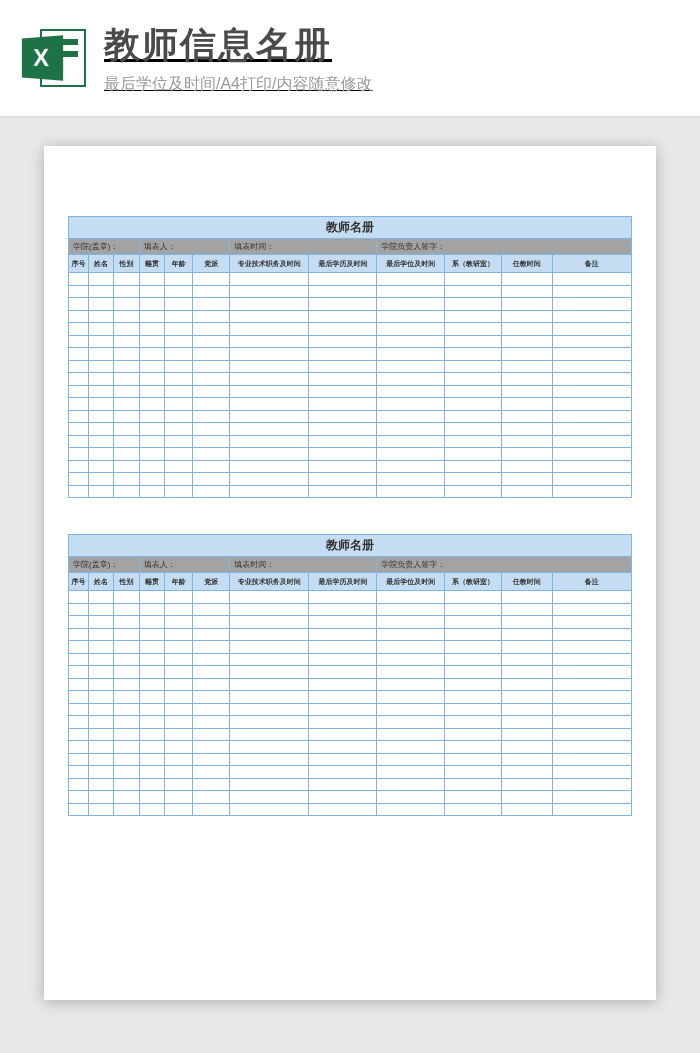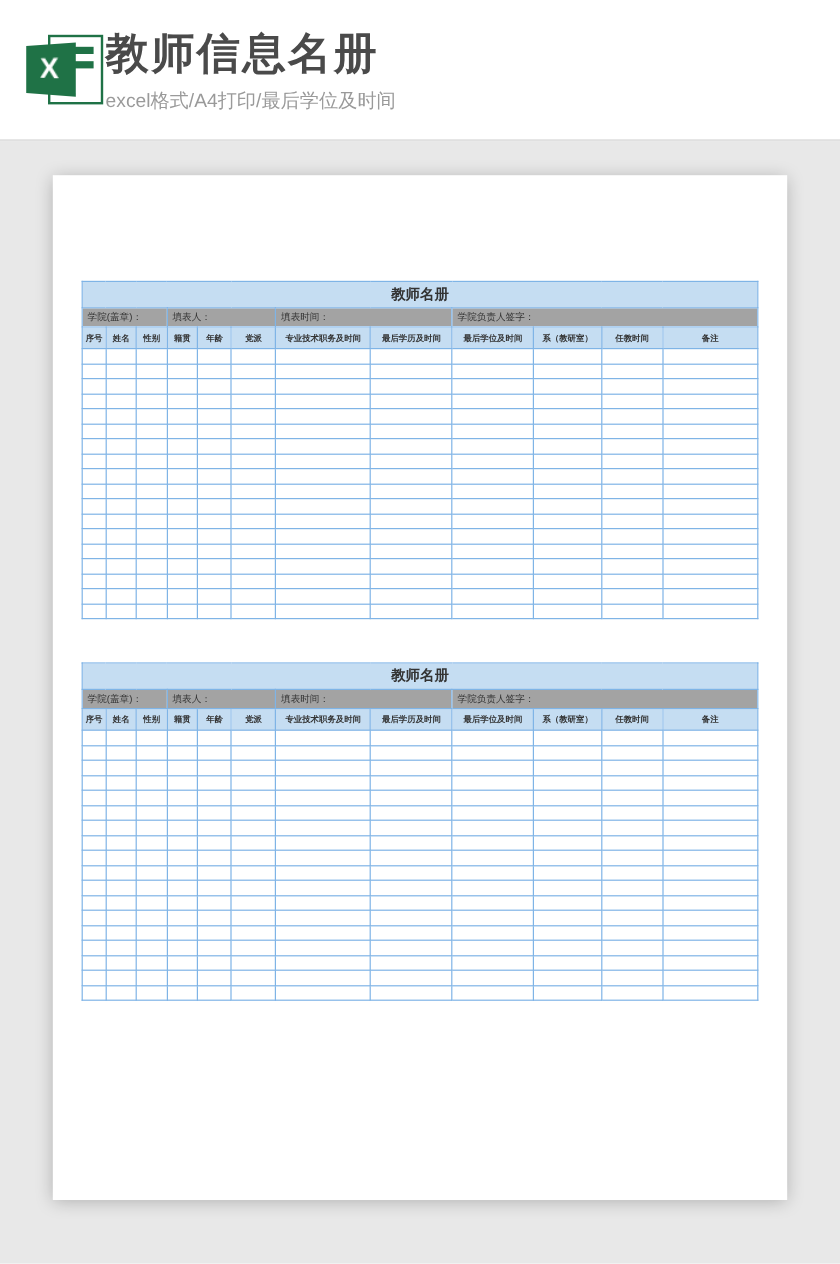--- a/index.html
+++ b/index.html
@@ -46,21 +46,21 @@
   width: 42px; height: 42px;
   background: #1f7246;
   color: #fff;
   font-weight: bold;
   font-size: 24px;
   display: flex;
   align-items: center;
   justify-content: center;
   transform: perspective(60px) rotateY(-12deg);
 }
-.header-text { margin-left: 2px; }
+.header-text { margin-left: 18px; text-decoration: underline; }
 .header-title {
   font-size: 36px;
   font-weight: bold;
   color: #4a4a4a;
   letter-spacing: 2px;
 }
 .header-sub {
   font-size: 16px;
   color: #9a9a9a;
   margin-top: 4px;
@@ -68,21 +68,21 @@
 .page-wrap {
   display: flex;
   justify-content: center;
   padding-top: 28px;
 }
 .page {
   width: 612px;
   height: 854px;
   background: #fff;
   box-shadow: 0 2px 14px rgba(0,0,0,0.25);
-  padding: 88px 24px 20px 24px;
+  padding: 70px 24px 20px 24px;
 }
 .sheet { margin-bottom: 36px; }
 .tbl {
   width: 100%;
   border-collapse: collapse;
   table-layout: fixed;
 }
 .tbl td, .tbl th {
   border: 1px solid #7fb4e6;
   font-size: 8px;
@@ -119,21 +119,21 @@
 </head>
 <body>
 
 <div class="header-bar">
   <div class="excel-icon">
     <div class="excel-back"></div>
     <div class="excel-front">X</div>
   </div>
   <div class="header-text">
     <div class="header-title">教师信息名册</div>
-    <div class="header-sub">excel格式/A4打印/最后学位及时间</div>
+    <div class="header-sub">最后学位及时间/A4打印/内容随意修改</div>
   </div>
 </div>
 
 <div class="page-wrap">
   <div class="page" id="page">
       <div class="sheet">
         <table class="tbl">
           <colgroup>
             <col class="col-1">
             <col class="col-2">

